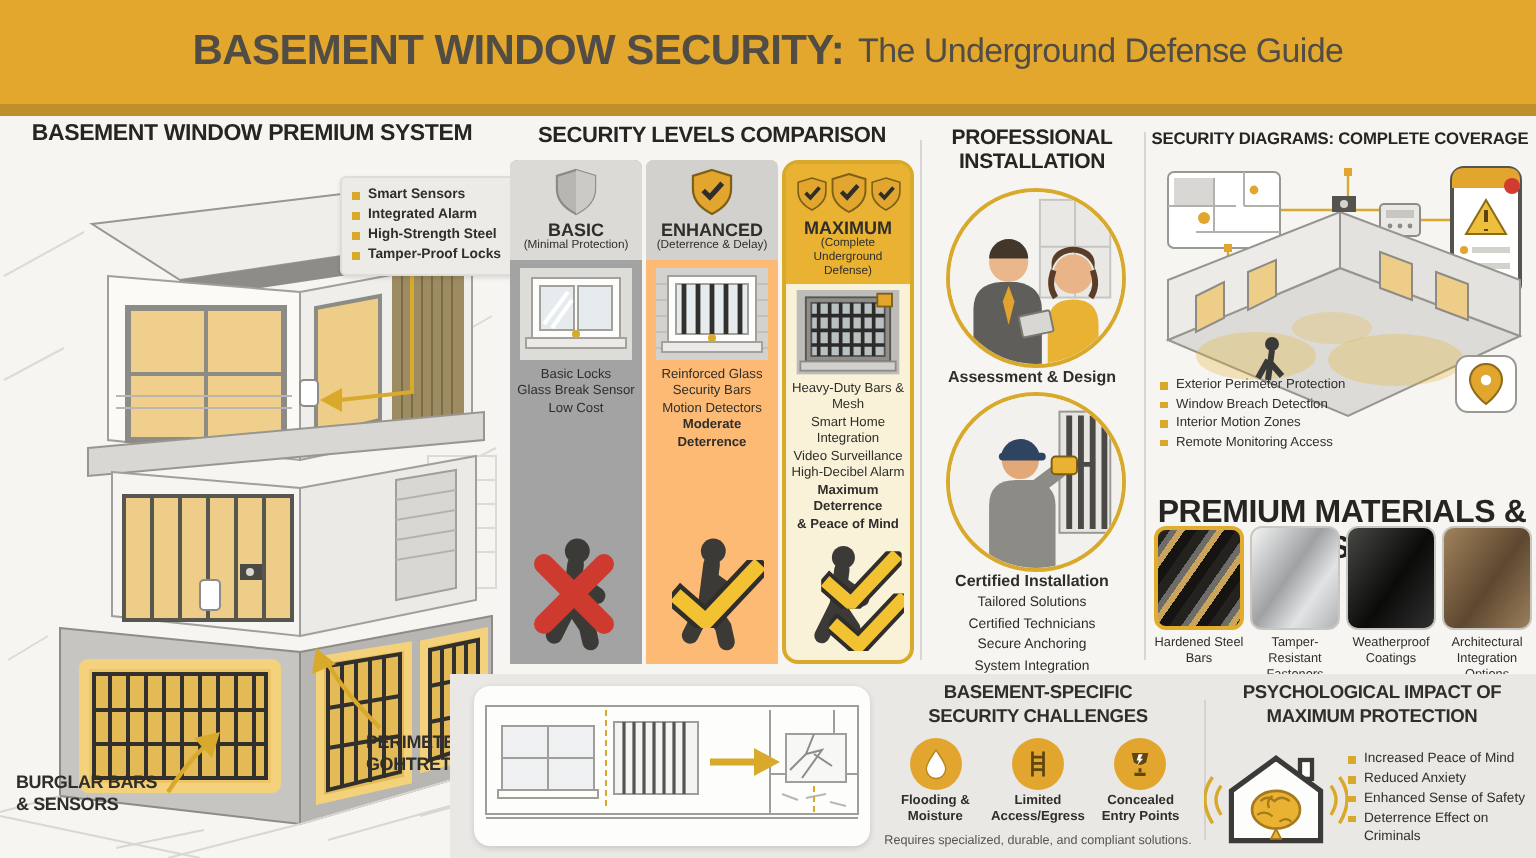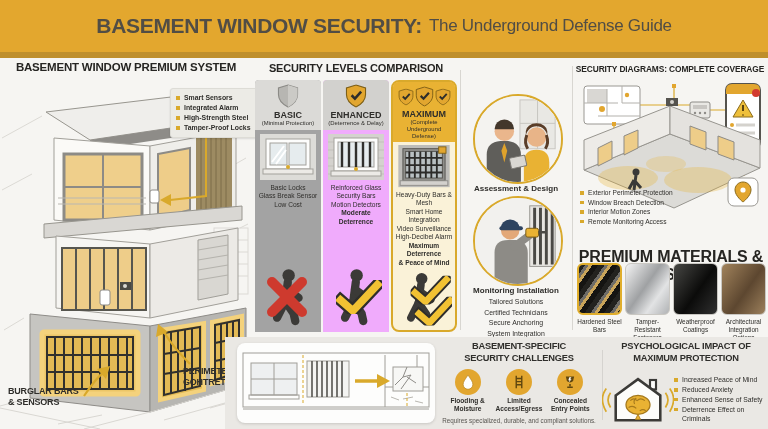--- a/index.html
+++ b/index.html
@@ -24,21 +24,21 @@
   
   .callout{background:#ecebe6;border:1px solid #dddcd6;border-radius:3px;padding:4px 5px;
            font-size:6.9px;font-weight:bold;box-shadow:0 1px 2px rgba(0,0,0,.12);}
 
   .big-label{font-weight:bold;font-size:9px;line-height:1.2;letter-spacing:-.2px;}
 
   
   .cmp{display:flex;gap:2px;}
   .col{width:66px;display:flex;flex-direction:column;align-items:center;border-radius:4px 4px 0 0;}
   .col-basic{background:#a3a3a3;justify-content:flex-end;}
-  .col-enh{background:#f0abfc;}
+  .col-enh{background:#fdba74;}
   .col-max{background:#faf2d8;border:2px solid #d9a92b;border-radius:8px;width:62px;}
   .col-hd{width:100%;padding:4px 0 3px;border-radius:4px 4px 0 0;display:flex;flex-direction:column;align-items:center;}
   .col-basic .col-hd{background:#dbdad7;}
   .col-enh .col-hd{background:#d2d1ce;}
   .col-max .col-hd{background:#e9b233;border-radius:5px 5px 0 0;}
   .col-name{font-size:9px;font-weight:bold;margin-top:2px;}
   .col-sub{font-size:5.9px;line-height:1.15;text-align:center;padding:0 2px;}
   .feat{font-size:6.6px;line-height:1.3;text-align:center;padding:0 2px;}
   .feat-hl{font-weight:bold;}
 
@@ -279,20 +279,22 @@
       <svg width="56" height="62" viewBox="0 0 56 62" style="margin-top:auto;margin-bottom:3px">
         <use href="#burglar" x="0" y="4" width="48" height="56"></use>
         <use href="#check" x="14" y="8" width="42" height="30"></use>
         <use href="#check" x="18" y="30" width="42" height="30"></use>
       </svg>
     </div>
   </div>
 
   <div class="abs vline" style="left:460px;top:70px;height:260px;"></div>
 
+  <div class="abs ctr sec-title pre" style="left:462px;top:63px;width:108px;font-size:10.5px;line-height:1.15;">PROFESSIONAL
+INSTALLATION</div>
 
   <div class="abs circ" style="left:473px;top:94px;width:86px;height:86px;">
     <svg width="86" height="86" viewBox="0 0 88 88">
       <rect width="88" height="88" fill="#f4f3f0"></rect>
       <rect x="46" y="4" width="36" height="50" fill="#e9e8e4" stroke="#c7c5c0"></rect>
       <path d="M64 4 V54 M46 28 H82" stroke="#c7c5c0"></path>
       <path d="M50 88 V68 q0 -13 13 -13 q13 0 13 13 V88 Z" fill="#e9b233"></path>
       <circle cx="63" cy="42" r="10" fill="#e8b488"></circle>
       <path d="M52 42 a11 11 0 0 1 22 0 l0 -6 a11 8 0 0 0 -22 0 Z" fill="#5a3d28"></path>
       <path d="M53 40 q-3 8 1 14 M73 40 q3 8 -1 14" stroke="#5a3d28" stroke-width="3" fill="none"></path>
@@ -313,21 +315,21 @@
       <path d="M61 10 V68 M67 10 V68 M73 10 V68 M79 10 V68" stroke="#4a4945" stroke-width="3"></path>
       <path d="M20 88 V56 q0 -13 14 -13 h8 q12 2 12 13 V88 Z" fill="#8d8b86"></path>
       <path d="M40 50 L56 38" stroke="#8d8b86" stroke-width="8" stroke-linecap="round"></path>
       <circle cx="36" cy="33" r="9.5" fill="#e3a878"></circle>
       <path d="M26 32 a10 10 0 0 1 20 0 Z" fill="#2e4460"></path>
       <rect x="25" y="29" width="24" height="4" rx="2" fill="#2e4460"></rect>
       <rect x="52" y="31" width="13" height="9" rx="2" fill="#e9b233" stroke="#7a5c14"></rect>
       <path d="M65 35 H72" stroke="#4a4945" stroke-width="2.5"></path>
     </svg>
   </div>
-  <div class="abs ctr cap" style="left:462px;top:286px;width:108px;">Monitoring Installation</div>
+  <div class="abs ctr cap" style="left:462px;top:286px;width:108px;">Certified Installation</div>
   <div class="abs ctr ilist" style="left:462px;top:297px;width:108px;">
     <div>Tailored Solutions</div>
     <div>Certified Technicians</div>
     <div>Secure Anchoring</div>
     <div>System Integration</div>
   </div>
 
   <div class="abs vline" style="left:572px;top:66px;height:264px;"></div>
 
   <div class="abs ctr sec-title" style="left:575px;top:64px;width:190px;font-size:8.4px;letter-spacing:-.1px;">SECURITY DIAGRAMS: COMPLETE COVERAGE</div>

